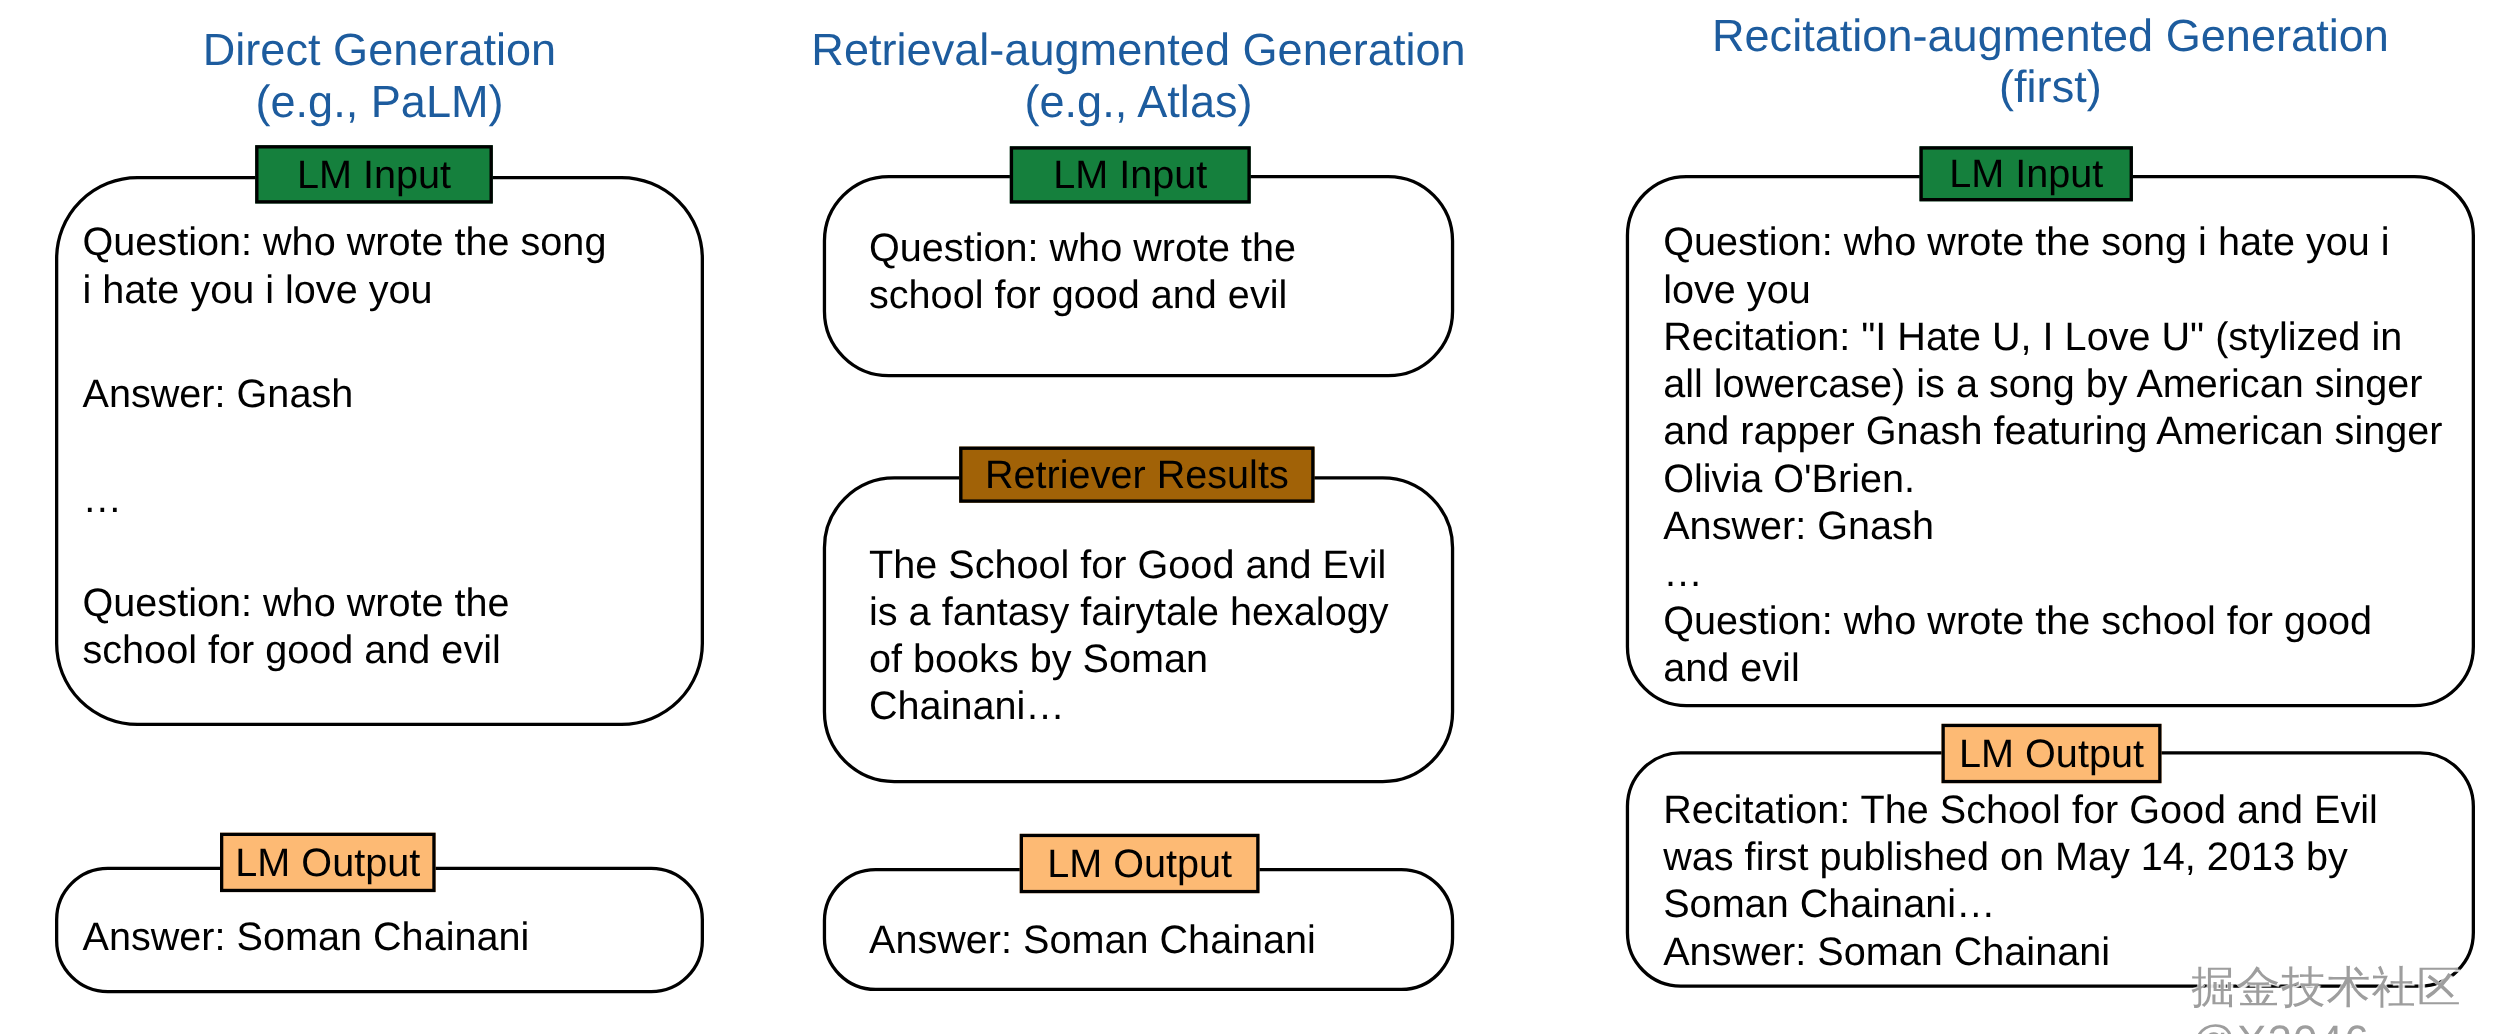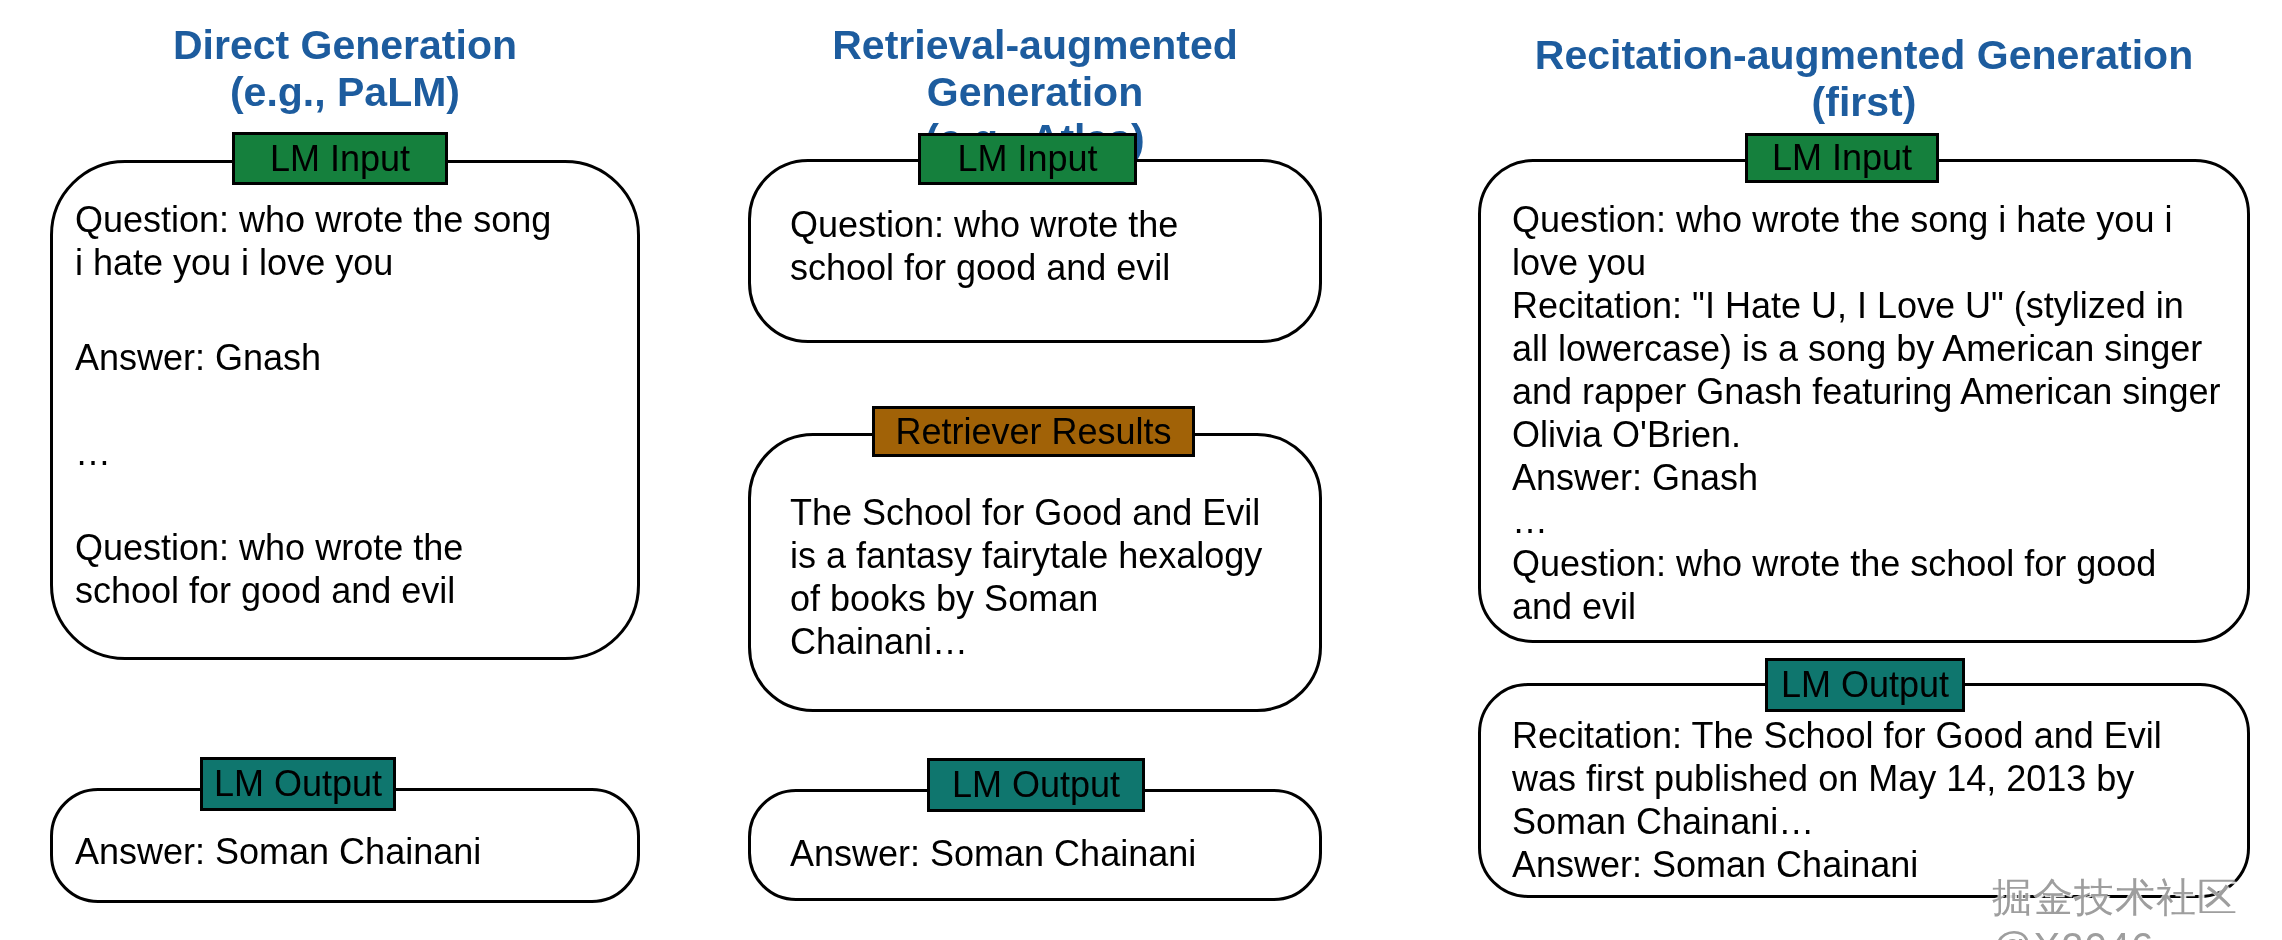--- a/index.html
+++ b/index.html
@@ -1,34 +1,34 @@
 <!DOCTYPE html>
 <html><head>
 <meta charset="utf-8">
 <style>
   html,body { margin:0; padding:0; background:#ffffff; }
   #canvas {
     position:relative; width:2282px; height:940px; background:#ffffff;
     font-family:"Liberation Sans","DejaVu Sans",sans-serif; color:#000; overflow:hidden;
   }
   .title {
-    position:absolute; text-align:center; font-weight:bold;
+    position:absolute; text-align:center; font-weight:normal;
     font-size:41px; line-height:47px; color:#1d5c9e;
   }
   .box {
     position:absolute; box-sizing:border-box; background:#ffffff;
     border:3px solid #000; z-index:1;
   }
   .tag {
     position:absolute; box-sizing:border-box; border:3px solid #000; z-index:3;
     display:flex; align-items:center; justify-content:center;
     font-size:36px; white-space:nowrap;
   }
   .tag.blue   { background:#15803d; }
-  .tag.green  { background:#0f766e; }
+  .tag.green  { background:#fdba74; }
   .tag.purple { background:#a16207; }
   .txt { position:absolute; font-size:36px; line-height:43px; z-index:2; }
   .para { margin:0 0 52px 0; white-space:pre-line; }
   .para:last-child { margin-bottom:0; }
   .para b { font-weight:normal; }
   #watermark {
     position:absolute; left:1992px; top:870px; z-index:5;
     font-size:40px; color:#9e9e9e; letter-spacing:1px;
     text-shadow:2px 2px 1px rgba(255,255,255,0.95), -1px -1px 0 rgba(255,255,255,0.7);
   }
@@ -81,21 +81,21 @@
 of books by Soman
 Chainani…</p>
   </div>
 
   <div class="box" style="left:748px; top:789px; width:574px; height:112px; border-radius:48px;"></div>
   <div class="tag green" style="left:927px; top:758px; width:218px; height:54px;">LM Output</div>
   <div class="txt" style="left:790px; top:832px; width:510px;">
     <p class="para"><b>Answer:</b><span> Soman Chainani</span></p>
   </div>
 
-  <div class="title" style="left:1514px; top:32px; width:700px;">
+  <div class="title" style="left:1514px; top:9px; width:700px;">
     <div>Recitation-augmented Generation</div>
     <div>(first)</div>
   </div>
 
   <div class="box" style="left:1478px; top:159px; width:772px; height:484px; border-radius:55px;"></div>
   <div class="tag blue" style="left:1745px; top:133px; width:194px; height:50px;">LM Input</div>
   <div class="txt" style="left:1512px; top:198px; width:715px;">
     <p class="para"><b>Question:</b><span> who wrote the song i hate you i
 love you
 </span><b>Recitation:</b><span> "I Hate U, I Love U" (stylized in

